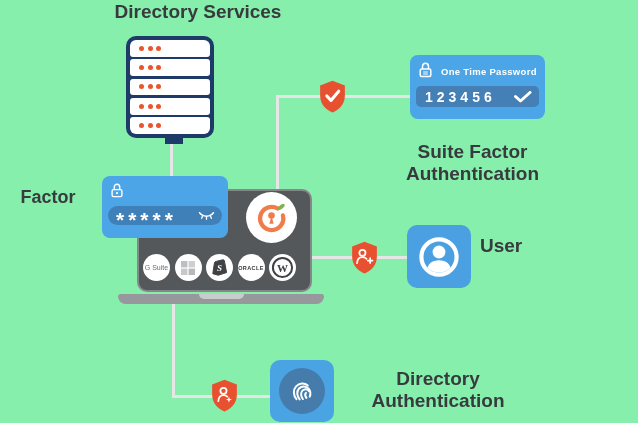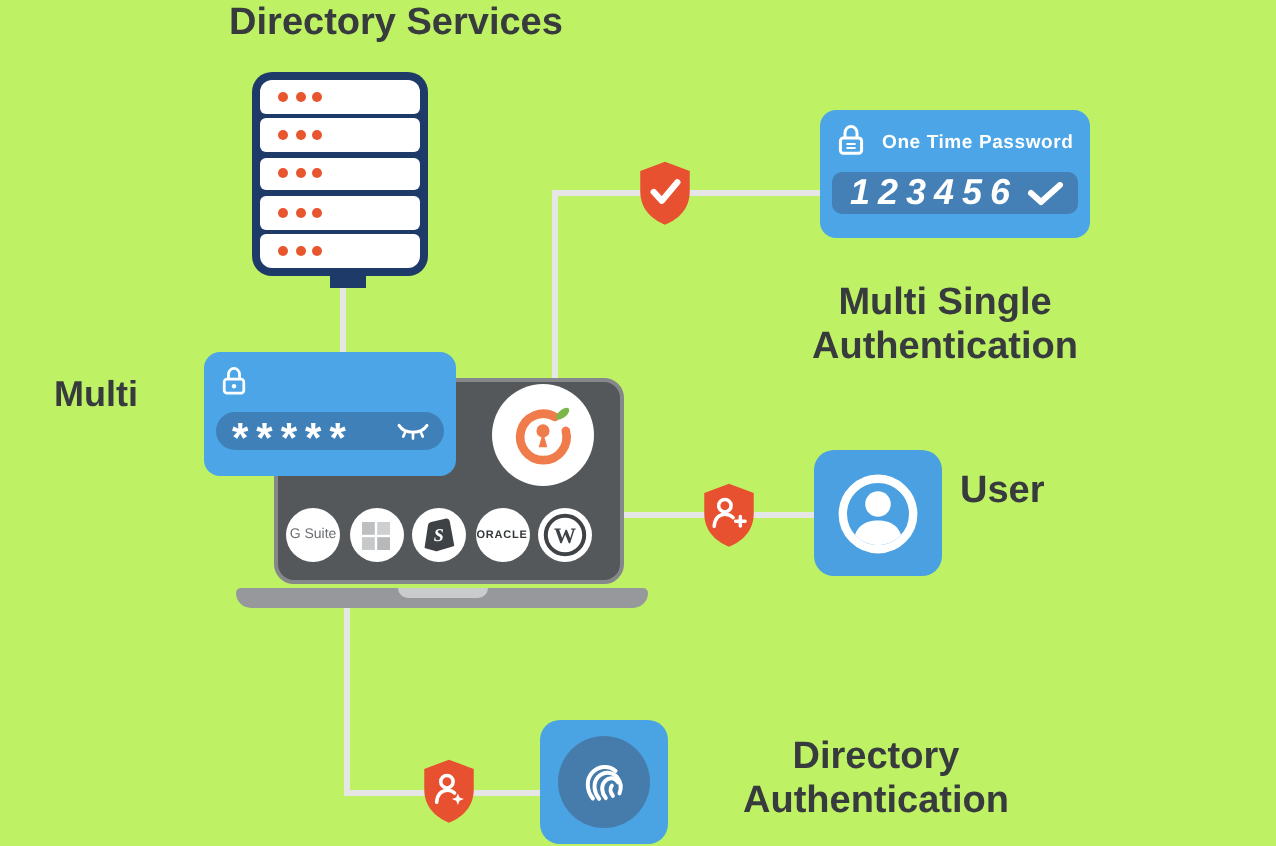--- a/index.html
+++ b/index.html
@@ -1,17 +1,17 @@
 <!DOCTYPE html>
 <html><head>
 <meta charset="utf-8">
 <style>
   html,body{margin:0;padding:0;background:#fff;}
   #canvas{
-    position:relative;width:638px;height:423px;background:#bef264;overflow:hidden;
+    position:relative;width:638px;height:423px;background:#86efac;overflow:hidden;
     font-family:"Liberation Sans",sans-serif;color:#383B3E;
   }
   
   .line{position:absolute;background:#E6E6E6;z-index:1;}
   
   .biglabel{position:absolute;font-weight:bold;font-size:19px;line-height:22px;color:#383B3E;text-align:center;z-index:4;}
   .leftalign{text-align:left;}
   
   .server{position:absolute;left:126px;top:36px;width:88px;height:102px;background:#1E3A68;border-radius:10px;
           padding:4px;box-sizing:border-box;display:flex;flex-direction:column;gap:2.5px;z-index:3;}
@@ -21,21 +21,21 @@
   .dot{width:5px;height:5px;border-radius:50%;background:#E8562E;}
   .server-foot{position:absolute;left:165px;top:136px;width:18px;height:8px;background:#1E3A68;z-index:2;}
   
   .bluecard{position:absolute;background:#4BA5E6;border-radius:8px;z-index:5;}
   .sso-card{left:102px;top:176px;width:126px;height:62px;}
   .otp-card{left:410px;top:55px;width:135px;height:64px;}
   .fieldbar{position:absolute;background:#4080B8;border-radius:10px;display:flex;align-items:center;}
   .sso-bar{left:6px;top:30px;right:6px;height:19px;}
   .otp-bar{left:6px;top:31px;width:123px;height:21px;border-radius:5px;background:#447FB5;}
   .sso-mask{color:#fff;font-size:21px;font-weight:bold;letter-spacing:4px;margin-left:8px;transform:translateY(4px);}
-  .otp-code{color:#fff;font-size:18px;font-weight:bold;letter-spacing:4px;margin-left:9px;font-style:italic;}
+  .otp-code{color:#fff;font-size:14px;font-weight:bold;letter-spacing:4px;margin-left:9px;}
   .otp-title{position:absolute;left:31px;top:11px;color:#fff;font-size:9.5px;font-weight:bold;letter-spacing:.3px;}
   .card-lock{position:absolute;left:9px;top:7px;}
   .bar-right{position:absolute;right:7px;top:50%;transform:translateY(-50%);display:flex;}
   
   .laptop-screen{position:absolute;left:137px;top:189px;width:175px;height:103px;background:#55585A;
                  border:2px solid #85878A;border-radius:10px;box-sizing:border-box;z-index:2;}
   .logo-circle{position:absolute;left:246px;top:192px;width:51px;height:51px;background:#fff;border-radius:50%;
                display:flex;align-items:center;justify-content:center;z-index:3;}
   .apps-row{position:absolute;left:143px;top:254px;display:flex;gap:4.5px;z-index:3;}
   .app-circle{width:27px;height:27px;background:#fff;border-radius:50%;display:flex;align-items:center;justify-content:center;overflow:hidden;}
@@ -88,21 +88,21 @@
         <span class="dot"></span>
       </div>
     <div class="server-row">
         <span class="dot"></span>
         <span class="dot"></span>
         <span class="dot"></span>
       </div>
   </div>
 
   <div class="biglabel" style="left:0;top:187px;width:96px;font-size:18px;line-height:21px;">
-    <div>Multi</div>
+    <div>Factor</div>
   </div>
 
   <div class="laptop-screen"></div>
   <div class="logo-circle">
     <svg width="37" height="37" viewBox="0 0 36 36">
       <path d="M29.1 16 A11.3 11.3 0 1 1 23.9 9.2" fill="none" stroke="#F07B4B" stroke-width="4.2" stroke-linecap="round"></path>
       <ellipse cx="27.6" cy="7.6" rx="3.8" ry="1.9" transform="rotate(-40 27.6 7.6)" fill="#7AB648"></ellipse>
       <circle cx="18" cy="16" r="3.2" fill="#F07B4B"></circle>
       <path d="M18 16.5 L15.9 24 L20.1 24 Z" fill="#F07B4B"></path>
     </svg>
@@ -174,21 +174,21 @@
       <span class="otp-code">123456</span>
       <span class="bar-right">
         <svg width="18" height="12" viewBox="0 0 18 12">
           <path d="M1.5 5.5 L6.5 10 L16 1.5" fill="none" stroke="#fff" stroke-width="3" stroke-linecap="round" stroke-linejoin="round"></path>
         </svg>
       </span>
     </div>
   </div>
 
   <div class="biglabel" style="left:380px;top:141px;width:185px;">
-    <div>Multi Single</div>
+    <div>Suite Factor</div>
     <div>Authentication</div>
   </div>
 
   <div class="shield" style="left:351px;top:241px;">
     <svg width="27" height="33" viewBox="0 0 26 32">
       <path d="M13 .8 L25 5.3 V15 C25 23.4 20 28.4 13 31.4 C6 28.4 1 23.4 1 15 V5.3 Z" fill="#E8512F"></path>
       <circle cx="11" cy="11.5" r="3" fill="none" stroke="#fff" stroke-width="1.7"></circle>
       <path d="M5.8 21.5 C6 17.6 8.3 15.6 11 15.6 C12.6 15.6 14 16.2 15 17.3" fill="none" stroke="#fff" stroke-width="1.7" stroke-linecap="round"></path>
       <path d="M16.2 19 H20.8 M18.5 16.7 V21.3" stroke="#fff" stroke-width="1.7" stroke-linecap="round"></path>
     </svg>

